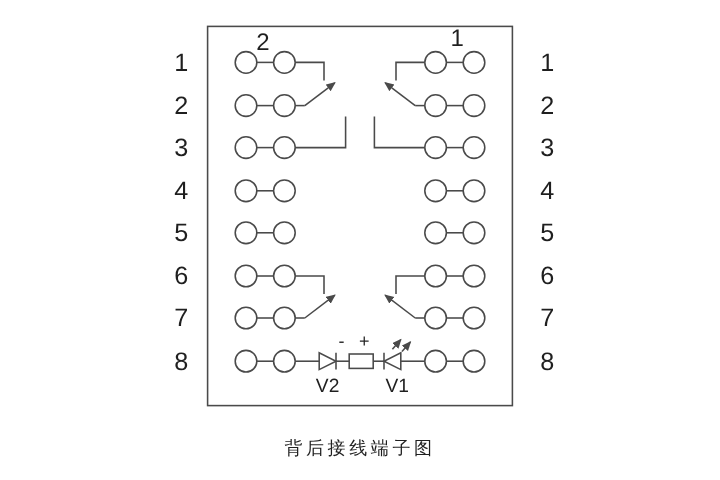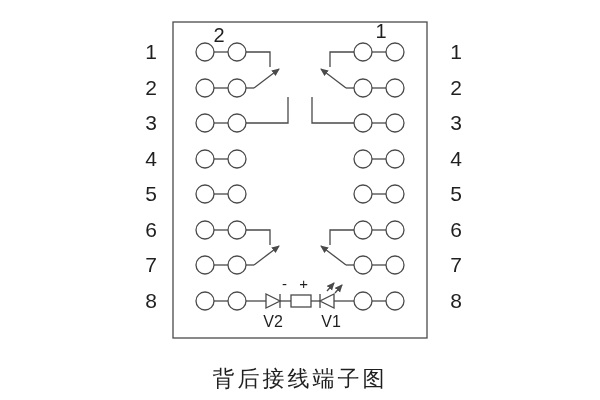--- a/index.html
+++ b/index.html
@@ -21,21 +21,21 @@
   .term{fill:#ffffff;stroke:var(--line);stroke-width:1.3px;}
   marker path{fill:var(--line);stroke:none;}
   text{fill:var(--text);font-family:"Liberation Sans", sans-serif;}
   .rownum{font-size:21px;}
   .collabel{font-size:20px;}
   .complabel{font-size:16px;}
   .polarity{font-size:15px;letter-spacing:4px;}
   .caption{
     position:absolute;left:0;right:0;top:364px;
     text-align:center;
-    font-size:22px;font-weight:500;letter-spacing:3px;
+    font-size:15px;font-weight:500;letter-spacing:3px;
     color:var(--text);
   }
 </style>
 </head>
 <body>
 
 <div class="canvas">
   <svg width="600" height="400" viewBox="0 0 600 400">
     <defs>
       <marker id="arr" markerWidth="9" markerHeight="8" refX="7" refY="3.5" orient="auto" markerUnits="userSpaceOnUse">

